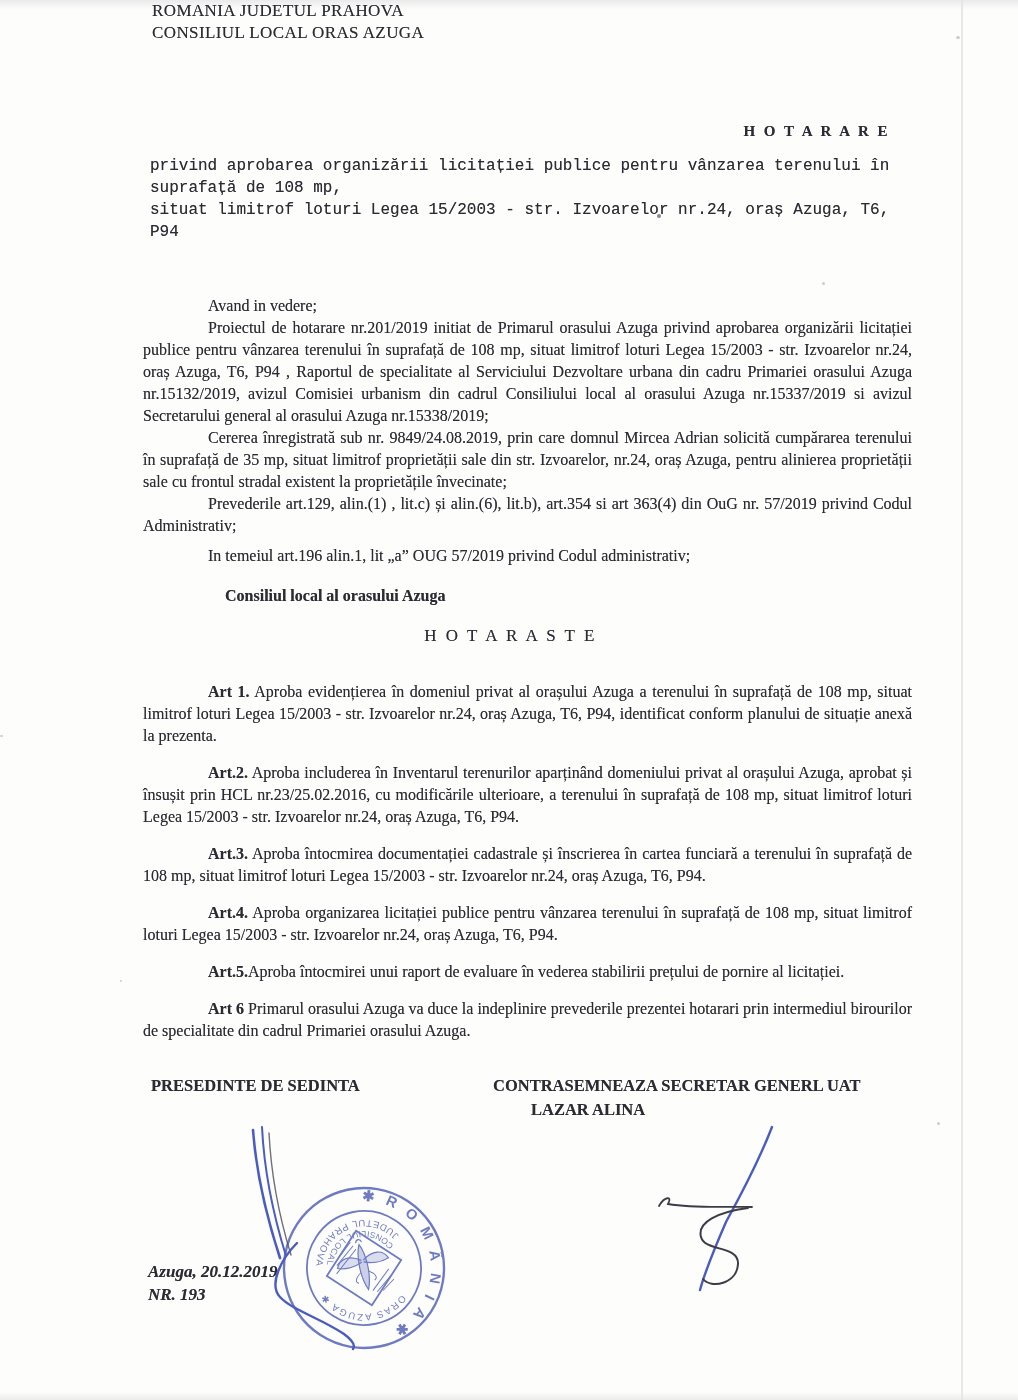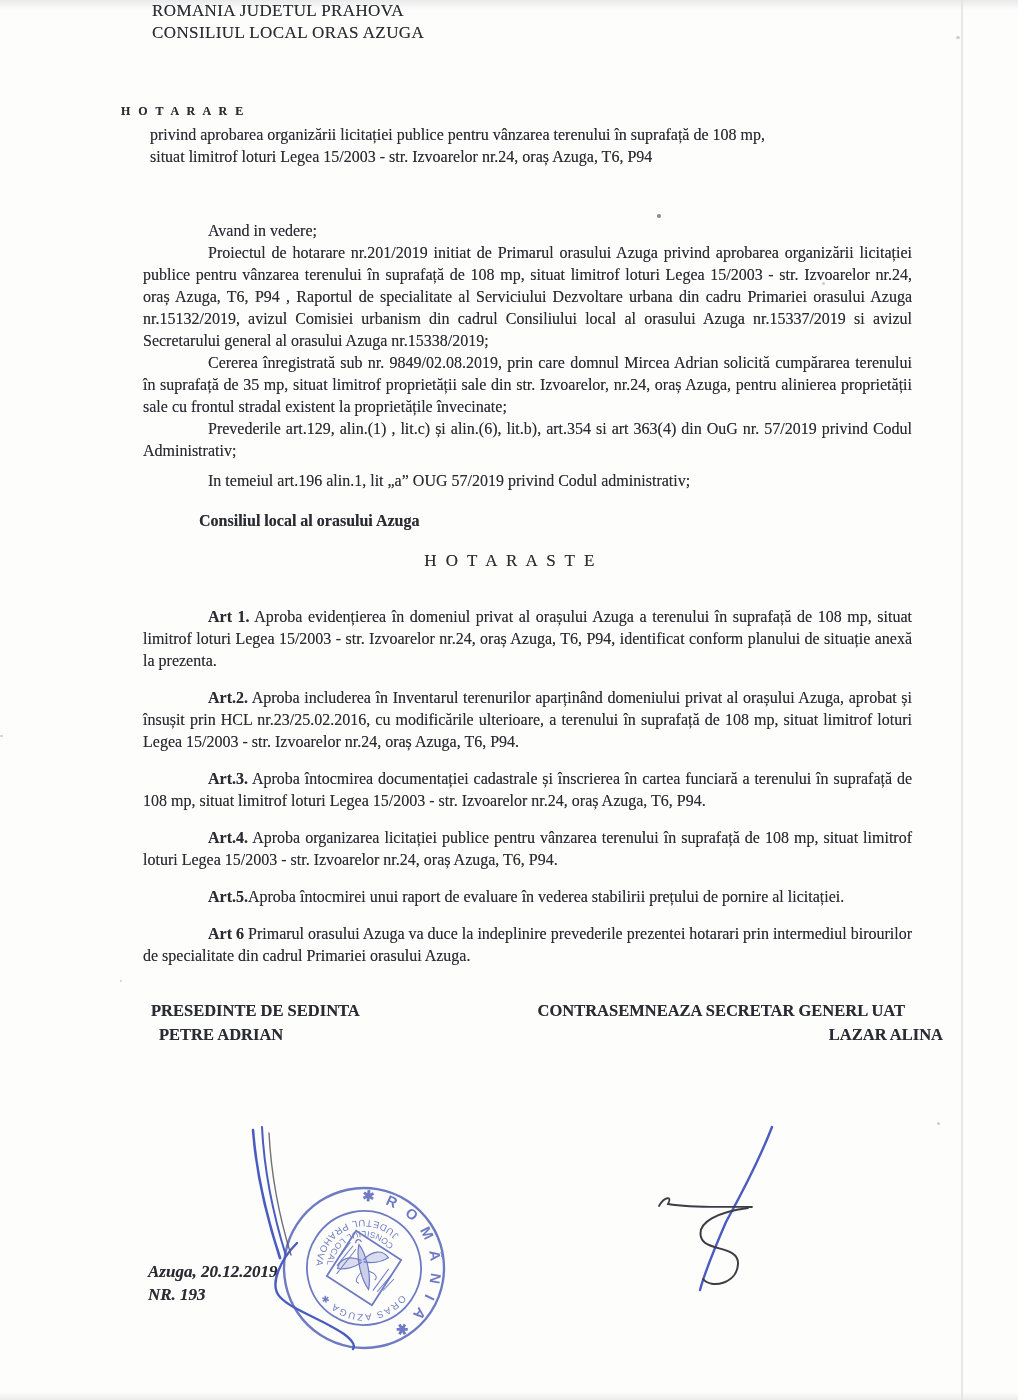--- a/index.html
+++ b/index.html
@@ -16,33 +16,33 @@
   .scan-edge{position:absolute;top:0;width:2px;height:100%;background:#e4e4e0;opacity:.85;}
   .content{
     position:absolute;left:143px;top:0;width:769px;
     font-size:16px;line-height:22px;
     text-shadow:0 0 .6px rgba(43,43,51,.55);
   }
   p{margin:0;}
   .b{font-weight:bold;}
   .para{text-align:justify;text-indent:65px;}
   .header-block{margin-left:9px;font-size:17px;letter-spacing:.4px;}
-  .doc-title{margin-top:56px;text-align:left;font-weight:bold;font-size:12px;
+  .doc-title{margin-top:76px;text-align:right;font-weight:bold;font-size:15px;
     letter-spacing:2.5px;transform:translateX(-22px);}
-  .subtitle{margin-top:2px;padding-left:7px;}
+  .subtitle{margin-top:13px;padding-left:7px;font-family:Liberation Mono, monospace;}
   .avand{margin-top:52px;text-indent:65px;}
   .temeiul{margin-top:8px;text-indent:65px;}
-  .council{margin-top:18px;margin-left:56px;font-weight:bold;}
+  .council{margin-top:18px;margin-left:82px;font-weight:bold;}
   .decides{margin-top:18px;text-align:center;font-size:17px;letter-spacing:2.5px;
     transform:translateX(-17px);}
   .art1{margin-top:34px;}
   .art{margin-top:15px;}
   .sig-row{position:relative;margin-top:32px;height:60px;font-weight:bold;font-size:16.5px;line-height:24px;}
   .sig-left{position:absolute;left:8px;width:254px;text-align:left;}
-  .sig-right{position:absolute;left:350px;width:412px;text-align:right;}
+  .sig-right{position:absolute;left:350px;width:412px;text-align:left;}
   .sig-name-left{transform:translateX(8px);}
   .sig-name-right{transform:translateX(38px);}
   .footer-block{position:absolute;left:148px;top:1260px;font-weight:bold;font-size:17px;
     line-height:23px;text-shadow:0 0 .6px rgba(43,43,51,.55);font-style:italic;}
   .overlay{position:absolute;left:0;top:0;pointer-events:none;}
   .speck{position:absolute;border-radius:50%;background:#9d9d98;opacity:.5;}
 </style>
 </head>
 <body>
 
@@ -60,40 +60,39 @@
   <p class="doc-title">H O T A R A R E</p>
 
   <div class="subtitle">
     <p>privind aprobarea organizării licitației publice pentru vânzarea  terenului în suprafață de 108 mp,</p>
     <p>situat limitrof loturi Legea 15/2003 - str. Izvoarelor nr.24, oraș Azuga, T6, P94</p>
   </div>
 
   <p class="avand">Avand in vedere;</p>
 
   <p class="para">Proiectul de hotarare nr.201/2019 initiat de Primarul orasului Azuga privind aprobarea organizării licitației publice pentru vânzarea  terenului în suprafață de 108 mp, situat limitrof loturi Legea 15/2003 - str. Izvoarelor nr.24, oraș Azuga, T6, P94 , Raportul de specialitate al Serviciului Dezvoltare urbana din cadru Primariei   orasului Azuga nr.15132/2019,  avizul Comisiei urbanism  din cadrul Consiliului local al orasului Azuga nr.15337/2019 si avizul Secretarului general al orasului Azuga nr.15338/2019;</p>
-  <p class="para">Cererea înregistrată sub nr. 9849/02.08.2019, prin  care domnul Mircea Adrian solicită cumpărarea terenului în suprafață de 35 mp, situat limitrof proprietății sale din str. Izvoarelor, nr.24, oraș Azuga, pentru alinierea  proprietății sale cu frontul stradal existent la proprietățile învecinate;</p>
+  <p class="para">Cererea înregistrată sub nr. 9849/24.08.2019, prin  care domnul Mircea Adrian solicită cumpărarea terenului în suprafață de 35 mp, situat limitrof proprietății sale din str. Izvoarelor, nr.24, oraș Azuga, pentru alinierea  proprietății sale cu frontul stradal existent la proprietățile învecinate;</p>
   <p class="para">Prevederile art.129, alin.(1) , lit.c) și alin.(6), lit.b), art.354 si art 363(4)  din OuG  nr.  57/2019 privind Codul Administrativ;</p>
 
   <p class="temeiul">In temeiul art.196 alin.1, lit „a” OUG 57/2019 privind Codul administrativ;</p>
 
   <p class="council">Consiliul local al orasului Azuga</p>
 
   <p class="decides">H O T A R A S T E</p>
 
   <p class="para art1"><span class="b">Art 1.</span><span> Aproba evidențierea în domeniul privat al orașului Azuga a terenului în suprafață de 108 mp, situat limitrof loturi Legea 15/2003 - str. Izvoarelor nr.24, oraș Azuga, T6, P94, identificat conform planului de situație anexă la prezenta.</span></p>
   <p class="para art"><span class="b">Art.2.</span><span> Aproba includerea în Inventarul terenurilor aparținând domeniului privat al orașului Azuga, aprobat și însușit prin HCL nr.23/25.02.2016, cu modificările ulterioare, a terenului în suprafață de 108  mp, situat limitrof  loturi Legea 15/2003 - str. Izvoarelor nr.24, oraș Azuga, T6, P94.</span></p>
   <p class="para art"><span class="b">Art.3.</span><span> Aproba întocmirea documentației cadastrale și înscrierea în cartea funciară a terenului în suprafață de 108  mp, situat limitrof  loturi Legea 15/2003 - str. Izvoarelor nr.24, oraș Azuga, T6, P94.</span></p>
   <p class="para art"><span class="b">Art.4.</span><span> Aproba organizarea licitației publice pentru vânzarea  terenului în suprafață de 108 mp, situat limitrof loturi Legea 15/2003 - str. Izvoarelor nr.24, oraș Azuga, T6, P94.</span></p>
   <p class="para art" style=""><span class="b">Art.5.</span><span>Aproba întocmirei unui raport de evaluare în vederea stabilirii prețului de pornire al licitației.</span></p>
   <p class="para art" style=""><span class="b">Art 6</span><span> Primarul orasului Azuga va duce la indeplinire prevederile prezentei hotarari prin intermediul birourilor de specialitate din cadrul Primariei orasului Azuga.</span></p>
 
   <div class="sig-row">
     <div class="sig-left">
       <div>PRESEDINTE DE SEDINTA</div>
-      <div class="sig-name-left">PETRE  ADRIAN</div>
     </div>
     <div class="sig-right">
       <div>CONTRASEMNEAZA SECRETAR GENERL UAT</div>
       <div class="sig-name-right">LAZAR  ALINA</div>
     </div>
   </div>
 
 </div>
 
 <div class="footer-block">

